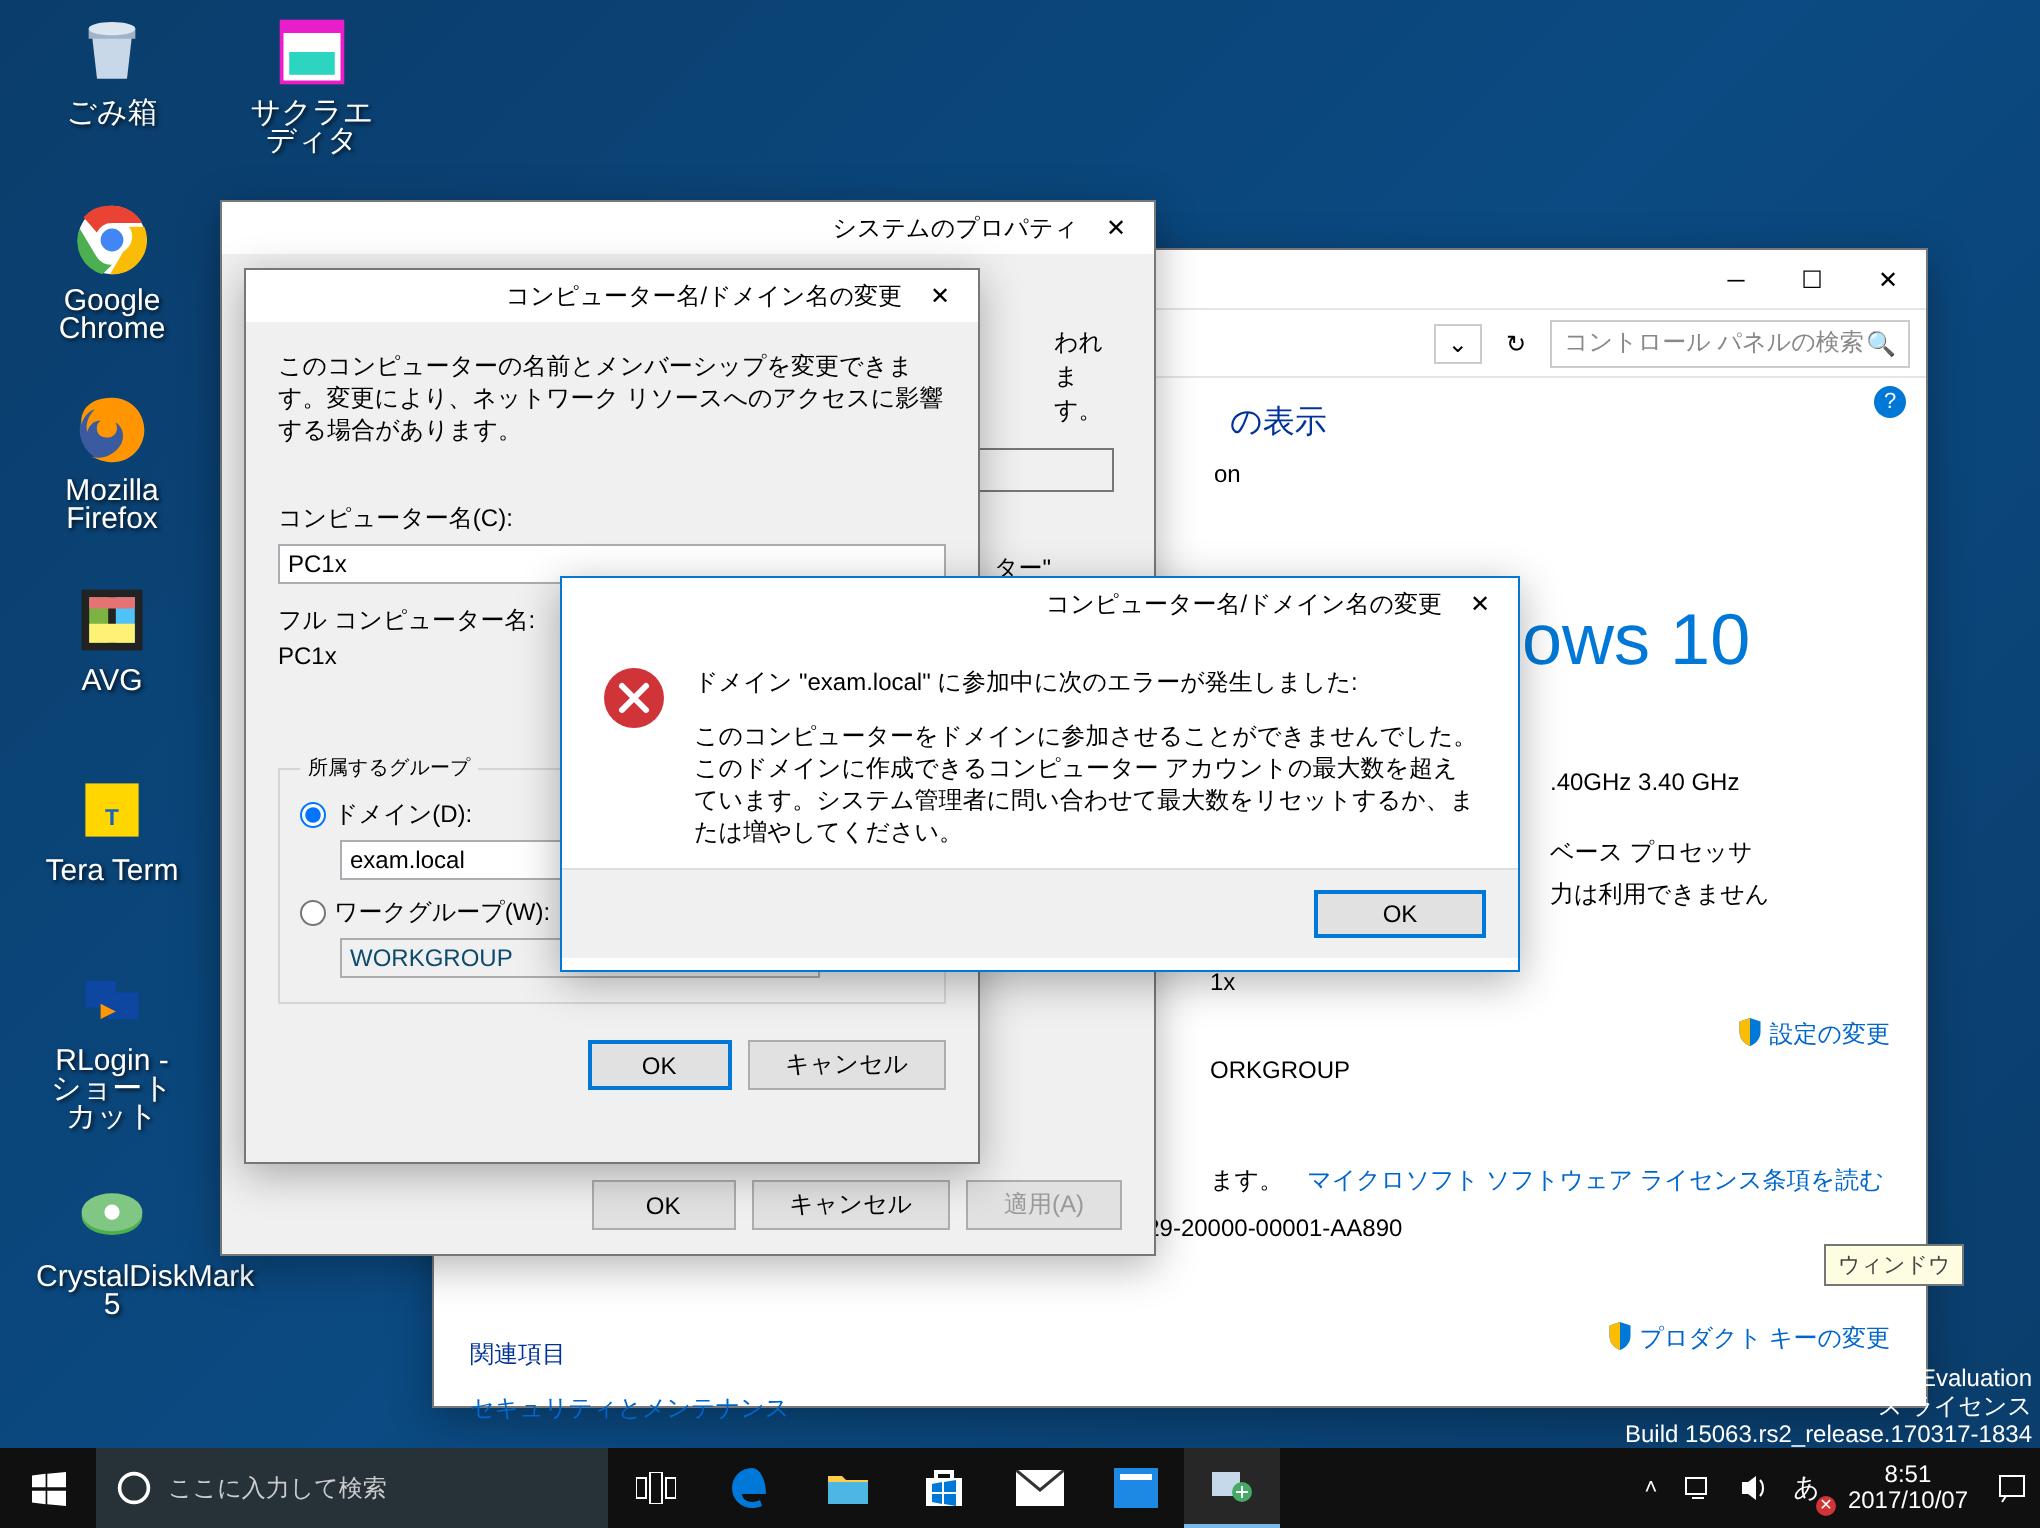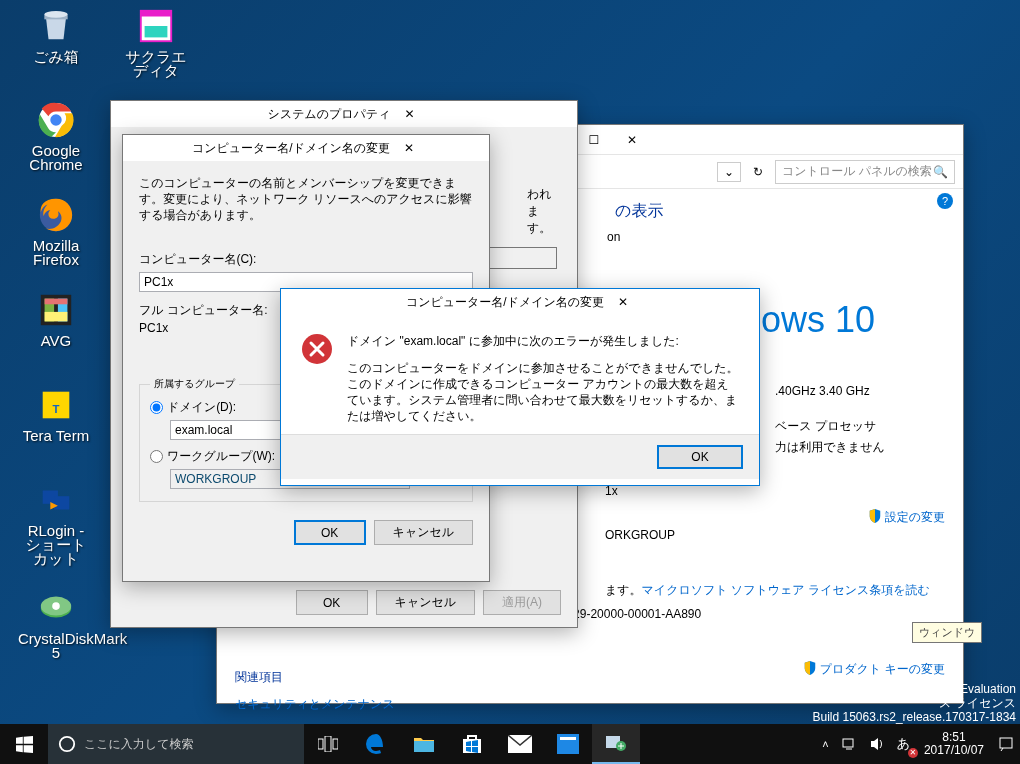--- a/index.html
+++ b/index.html
@@ -1,21 +1,21 @@
 <!DOCTYPE html>
 <html><head>
 <meta charset="utf-8">
 <style>
 *{box-sizing:border-box;margin:0;padding:0;font-family:"Yu Gothic UI","Meiryo",sans-serif;font-size:12px}
 body{width:1020px;height:764px;background:linear-gradient(135deg,#0a3d6b 0%,#0b4a82 50%,#0a3d6b 100%);overflow:hidden;position:relative;color:#000}
 .desktop-icon{position:absolute;width:76px;text-align:center;color:#fff;cursor:pointer}
 .desktop-icon .ic{width:40px;height:40px;margin:0 auto 4px;display:flex;align-items:center;justify-content:center}
 .desktop-icon .lbl{font-size:15px;line-height:14px;text-shadow:1px 1px 2px rgba(0,0,0,.8)}
 .window{position:absolute;background:#fff;border:1px solid #777;box-shadow:0 5px 20px rgba(0,0,0,.3)}
-.titlebar{height:26px;display:flex;align-items:center;justify-content:center;padding:0 0 0 8px;font-size:12px}
+.titlebar{height:26px;display:flex;align-items:center;justify-content:flex-end;padding:0 0 0 8px;font-size:12px}
 .titlebar .wbtn{width:38px;height:26px;display:flex;align-items:center;justify-content:center;cursor:pointer}
 .btn{background:#e1e1e1;border:1px solid #adadad;padding:3px 18px;cursor:pointer;min-width:72px;text-align:center;font-size:12px}
 .btn.def{border:2px solid #0078d7}
 .btn[disabled]{color:#999}
 fieldset{border:1px solid #d5d5d5;padding:8px 10px 12px;margin-top:8px}
 legend{padding:0 4px;font-size:10px}
 input[type=text]{border:1px solid #abadb3;padding:2px 4px;font-size:12px;height:20px}
 input[readonly]{background:#f0f0f0;color:#0c4a6e}
 .link{color:#0066cc;cursor:pointer}
 .taskbar{position:absolute;bottom:0;left:0;right:0;height:40px;background:#101010;display:flex;align-items:center;color:#fff}
@@ -149,21 +149,21 @@
     <div style="margin-left:540px;margin-top:20px">ベース プロセッサ</div>
     <div style="margin-left:540px;margin-top:4px">力は利用できません</div>
     <div style="position:absolute;right:18px;top:320px">
       <svg class="shield" viewBox="0 0 16 16">
           <path fill="#0078d7" d="M8 0l6 2v6c0 4-3 7-6 8-3-1-6-4-6-8V2z"></path>
           <path fill="#fbbc05" d="M8 0v16c-3-1-6-4-6-8V2z"></path>
         </svg><span class="link">設定の変更</span>
     </div>
     <div style="margin-left:370px;margin-top:28px">1x</div>
     <div style="margin-left:370px;margin-top:30px">ORKGROUP</div>
-    <div style="margin-left:370px;margin-top:40px;display:flex;gap:0">
+    <div style="margin-left:370px;margin-top:40px;display:flex;gap:12px">
       <span>ます。</span>
       <span class="link">マイクロソフト ソフトウェア ライセンス条項を読む</span>
     </div>
     <div style="margin-left:232px;margin-top:8px;display:flex;gap:6px">
       <span>プロダクト ID:</span>
       <span>00329-20000-00001-AA890</span>
     </div>
     <div style="position:absolute;right:18px;top:472px">
       <svg class="shield" viewBox="0 0 16 16">
           <path fill="#0078d7" d="M8 0l6 2v6c0 4-3 7-6 8-3-1-6-4-6-8V2z"></path>
@@ -176,21 +176,21 @@
     </div>
   </div>
 </div>
 
 <div class="window" style="left:110px;top:100px;width:468px;height:528px;background:#f0f0f0">
   <div class="titlebar" style="background:#fff">
     <span>システムのプロパティ</span>
     <div class="wbtn">✕</div>
   </div>
   <div style="padding:12px 16px">
-    <div style="margin-left:400px;margin-top:47px">われます。</div>
+    <div style="margin-left:400px;margin-top:24px">われます。</div>
     <div style="margin-left:350px;margin-top:10px;border:1px solid #777;width:80px;height:22px"></div>
     <div style="margin-left:370px;margin-top:30px">ター"</div>
   </div>
   <div style="position:absolute;bottom:12px;right:16px;display:flex;gap:8px">
     <button class="btn">OK</button>
     <button class="btn">キャンセル</button>
     <button class="btn" disabled="">適用(A)</button>
   </div>
 </div>
 

